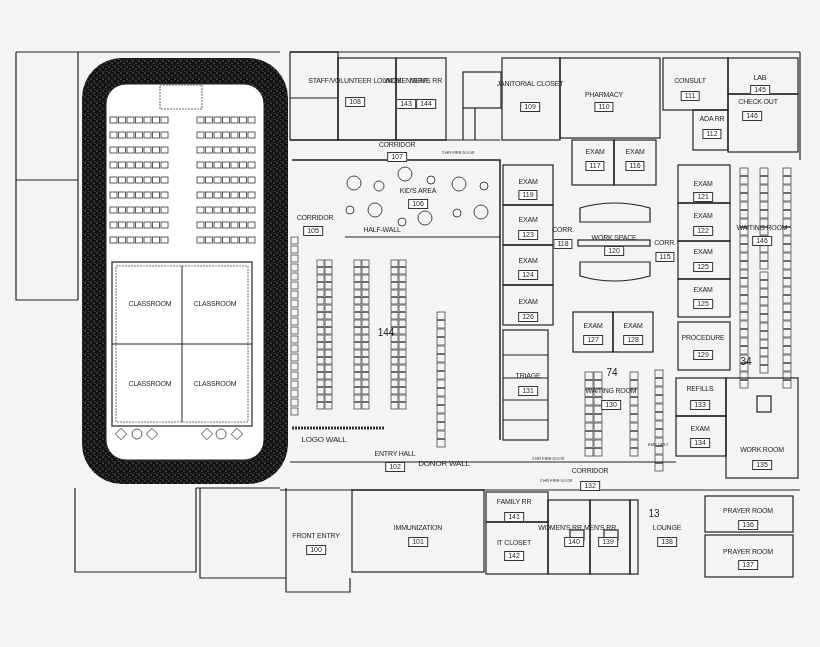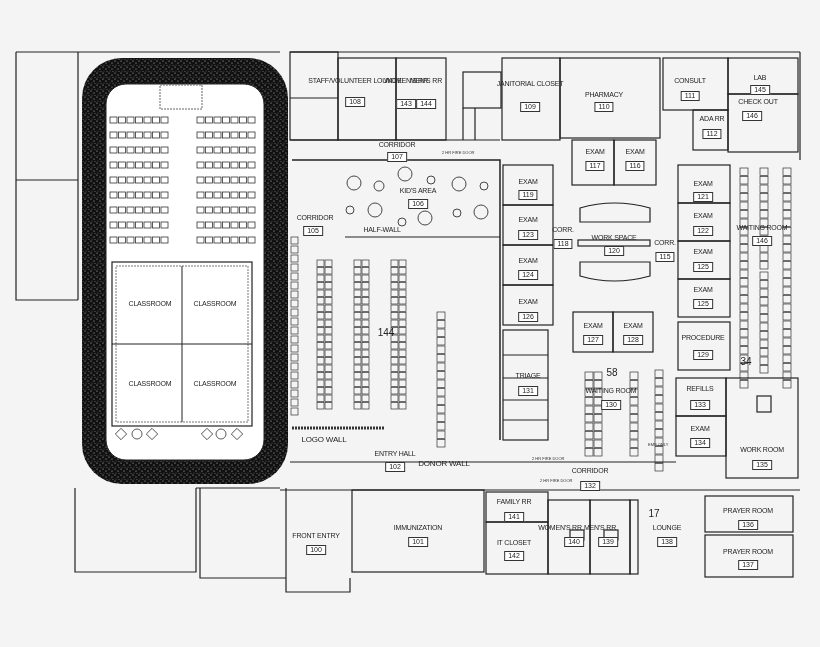--- a/index.html
+++ b/index.html
@@ -622,15 +622,15 @@
 
 <div class="lbl" style="left:382px;top:226px">Half-Wall</div>
 <div class="lbl" style="left:324px;top:436px;font-size:8px">Logo Wall</div>
 <div class="lbl" style="left:444px;top:460px;font-size:8px">Donor Wall</div>
 <div class="note" style="left:442px;top:150px">2 HR FIRE DOOR</div>
 <div class="note" style="left:532px;top:456px">2 HR FIRE DOOR</div>
 <div class="note" style="left:540px;top:478px">2 HR FIRE DOOR</div>
 <div class="note" style="left:648px;top:442px">EMP ONLY</div>
 
 <div class="big" style="left:386px;top:327px">144</div>
-<div class="big" style="left:612px;top:367px">58</div>
+<div class="big" style="left:612px;top:367px">74</div>
 <div class="big" style="left:746px;top:356px">34</div>
-<div class="big" style="left:654px;top:508px">17</div>
+<div class="big" style="left:654px;top:508px">13</div>
 
 </body></html>

